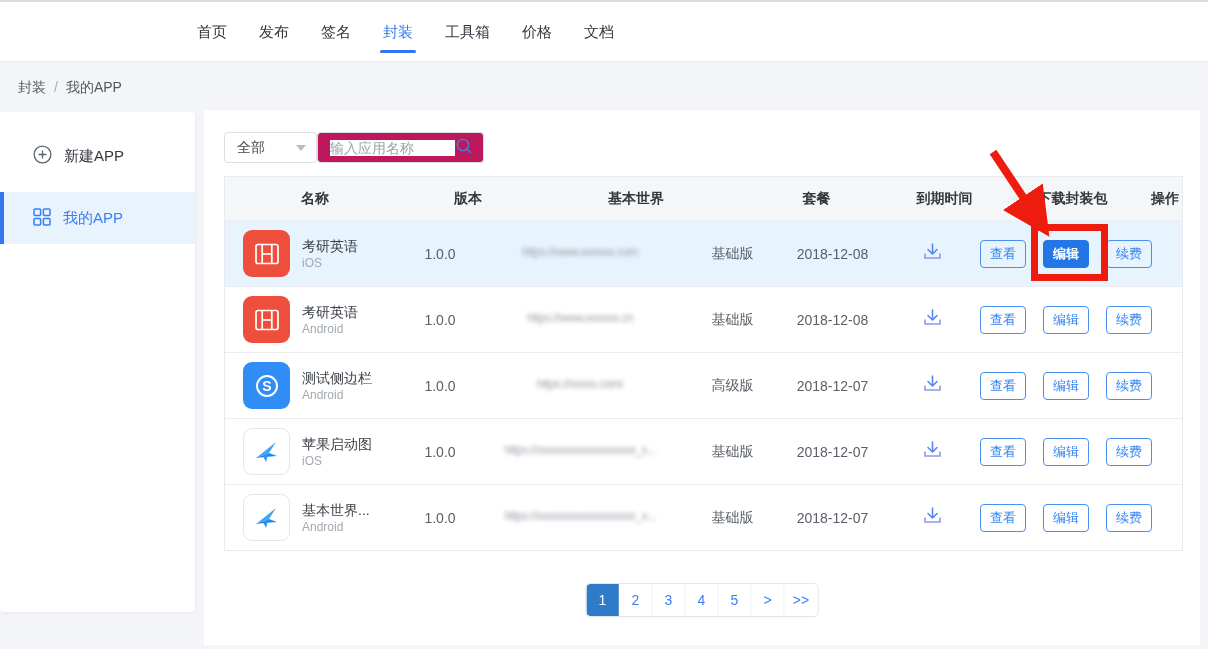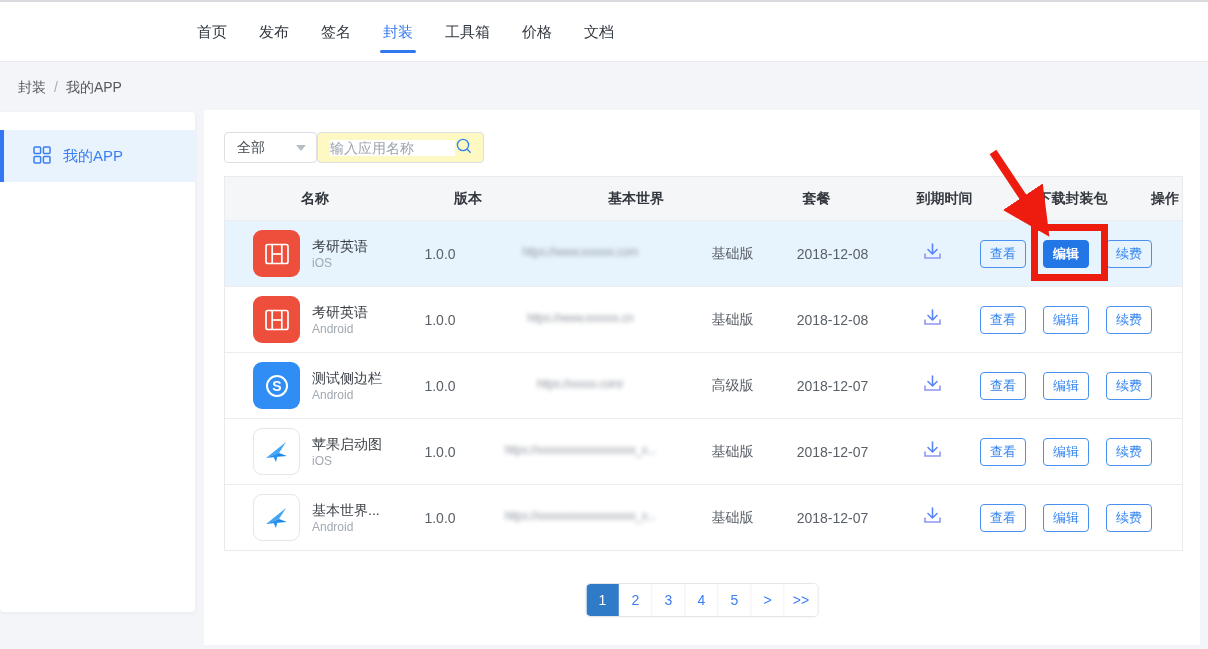--- a/index.html
+++ b/index.html
@@ -32,35 +32,35 @@
   
   .panel { position:absolute; top:110px; left:204px; width:996px; height:535px; background:#fff; }
 
   
   .filters { position:absolute; top:22px; left:20px; display:flex; gap:0; }
   .select-box { width:93px; height:31px; border:1px solid #dcdfe4; border-radius:4px; background:#fff;
                 display:flex; align-items:center; justify-content:space-between; padding:0 10px 0 12px;
                 font-size:14px; color:#43484e; cursor:pointer; }
   .caret { width:0; height:0; border-left:5px solid transparent; border-right:5px solid transparent;
            border-top:6px solid #b8bdc5; }
-  .search-box { width:167px; height:31px; border:1px solid #dcdfe4; border-radius:4px; background:#fef9c3;
+  .search-box { width:167px; height:31px; border:1px solid #dcdfe4; border-radius:4px; background:#be185d;
                 display:flex; align-items:center; padding:0 10px 0 12px; }
   .search-box input { border:none; outline:none; flex:1; font-size:14px; color:#43484e; min-width:0;
                 font-family:"Liberation Sans","DejaVu Sans",sans-serif; }
   .search-box input::placeholder { color:#9aa3ad; }
 
   
   .table { position:absolute; top:66px; left:20px; width:959px; border:1px solid #e8eaed; }
   .trow { display:grid; grid-template-columns:180px 70px 210px 95px 105px 95px 1fr; align-items:center; }
   .thead { height:43px; background:#f5f6f8; font-size:14px; font-weight:bold; color:#33383e;gap:28px; }
   .thead > div { text-align:center; }
   .tbody-row { height:66px; border-top:1px solid #ebedf0; font-size:14px; color:#5a6067; background:#fff; }
   .tbody-row.hl { background:#e7f3fd; }
   .cell-c { text-align:center; }
-  .name-cell { display:flex; align-items:center; gap:12px; padding-left:28px; text-align:left; }
+  .name-cell { display:flex; align-items:center; gap:12px; padding-left:18px; text-align:left; }
   .app-ic { width:47px; height:47px; border-radius:9px; display:flex; align-items:center; justify-content:center; flex:0 0 auto; }
   .app-ic.film { background:#ee4f3c; }
   .app-ic.slogo { background:#2f8df5; }
   .app-ic.bird { background:#fff; border:1px solid #e3e6ea; }
   .nm { font-size:14px; color:#3c4147; line-height:1.35; max-width:104px; white-space:nowrap; overflow:hidden; }
   .plat { font-size:12px; color:#a2a9b1; }
   .url-blur { filter:blur(2px); color:#9aa1a9; font-size:12px; letter-spacing:-.5px; display:inline-block;
               max-width:200px; overflow:hidden; white-space:nowrap; }
   .dl { display:inline-flex; cursor:pointer; }
 
@@ -99,20 +99,29 @@
     <div class="nav-item">文档</div>
   </div>
 
   <div class="breadcrumb">
     <span>封装</span>
     <span class="sep">/</span>
     <span>我的APP</span>
   </div>
 
   <div class="sidebar">
+    <div class="side-item">
+      <span>
+        <svg width="19" height="19" viewBox="0 0 19 19">
+            <circle cx="9.5" cy="9.5" r="8.4" fill="none" stroke="#5c6269" stroke-width="1.3"></circle>
+            <path d="M9.5 5.5v8M5.5 9.5h8" stroke="#5c6269" stroke-width="1.3"></path>
+          </svg>
+      </span>
+      <span>新建APP</span>
+    </div>
     <div class="side-item active">
       <span>
         <svg width="18" height="18" viewBox="0 0 18 18">
             <g fill="none" stroke="#3a7ef3" stroke-width="1.5">
               <rect x="1" y="1" width="6.6" height="6.6" rx="1"></rect>
               <rect x="10.4" y="1" width="6.6" height="6.6" rx="1"></rect>
               <rect x="1" y="10.4" width="6.6" height="6.6" rx="1"></rect>
               <rect x="10.4" y="10.4" width="6.6" height="6.6" rx="1"></rect>
             </g>
           </svg>

